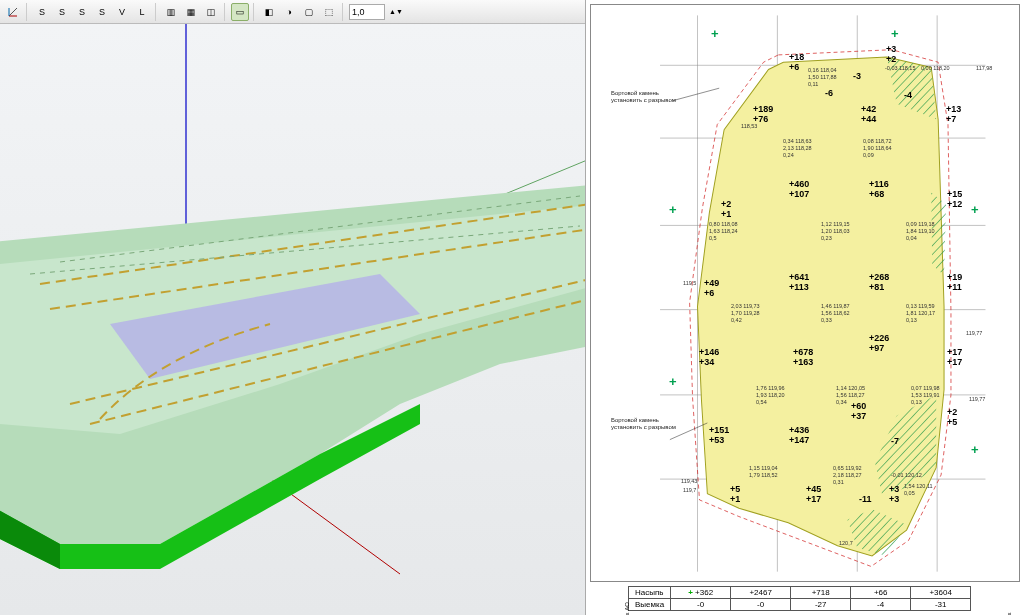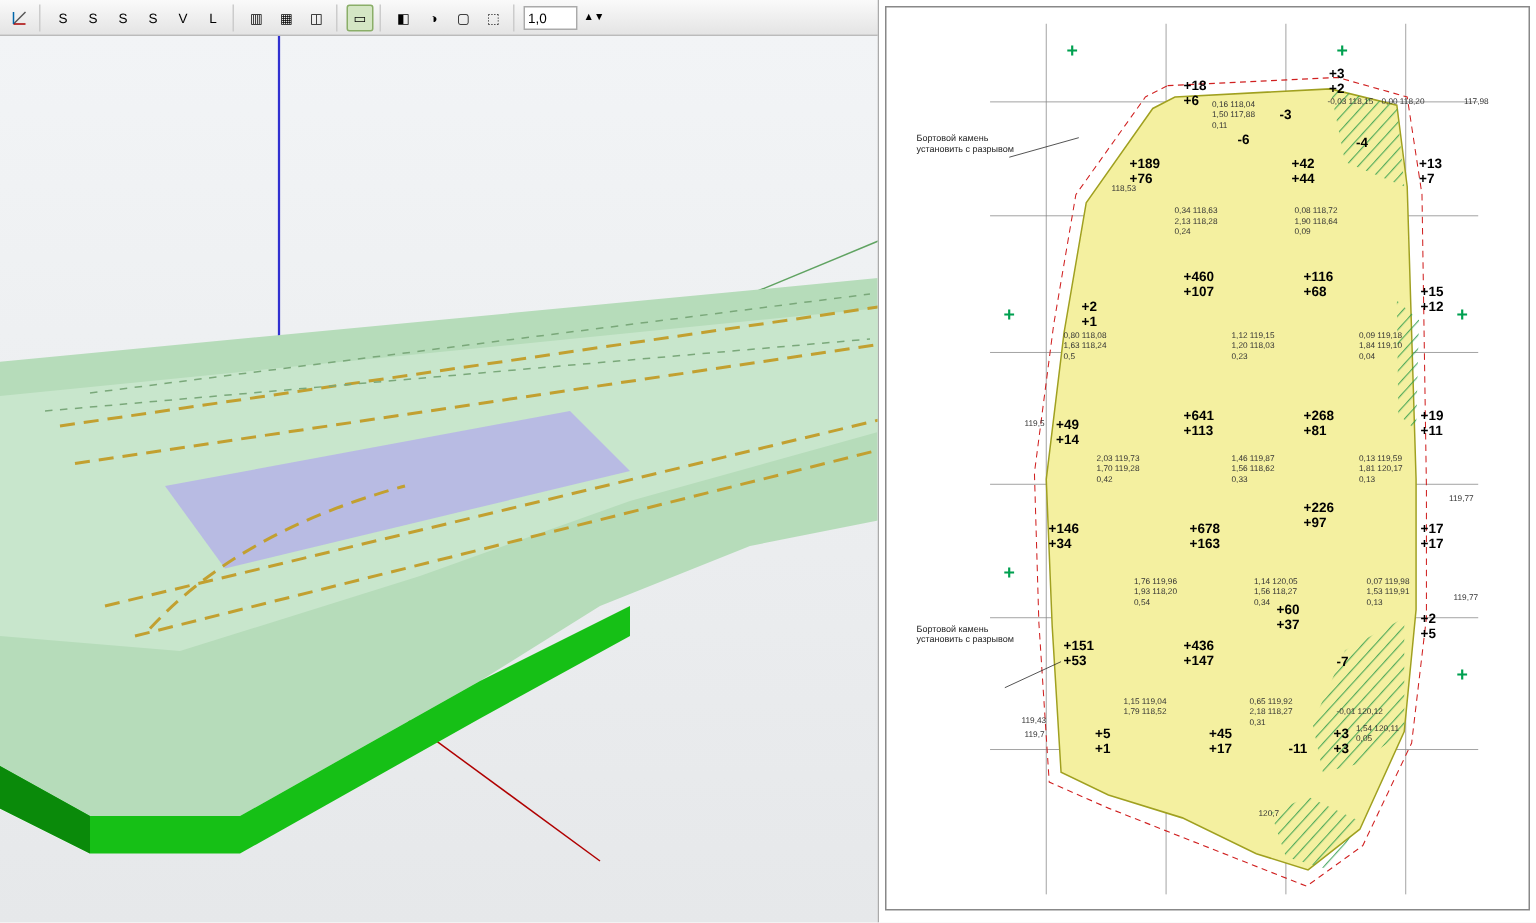--- a/index.html
+++ b/index.html
@@ -167,21 +167,21 @@
 +7</div>
     <div class="val" style="left:130px;top:195px;white-space:pre">+2
 +1</div>
     <div class="val" style="left:198px;top:175px;white-space:pre">+460
 +107</div>
     <div class="val" style="left:278px;top:175px;white-space:pre">+116
 +68</div>
     <div class="val" style="left:356px;top:185px;white-space:pre">+15
 +12</div>
     <div class="val" style="left:113px;top:274px;white-space:pre">+49
-+14</div>
++6</div>
     <div class="val" style="left:198px;top:268px;white-space:pre">+641
 +113</div>
     <div class="val" style="left:278px;top:268px;white-space:pre">+268
 +81</div>
     <div class="val" style="left:356px;top:268px;white-space:pre">+19
 +11</div>
     <div class="val" style="left:108px;top:343px;white-space:pre">+146
 +34</div>
     <div class="val" style="left:202px;top:343px;white-space:pre">+678
 +163</div>
@@ -257,16 +257,32 @@
     <div class="tiny" style="left:300px;top:467px">-0,01 120,12</div>
     <div class="tiny" style="left:313px;top:478px">1,54 120,11</div>
     <div class="tiny" style="left:313px;top:485px">0,05</div>
   </div>
 
   <div style="position:relative">
     <span class="vlabel" style="left:36px; top:42px">Верх АО</span>
     <span class="vlabel" style="left:418px; top:42px">Верх АО</span>
     <table class="sum-table">
       <tbody>
+          <tr>
+        <td class="lbl">Насыпь</td>
+        <td><span style="color:#0a0;font-weight:bold">+</span> <span>+362</span></td>
+        <td>+2467</td>
+        <td>+718</td>
+        <td>+66</td>
+        <td>+3604</td>
+      </tr>
+      <tr>
+        <td class="lbl">Выемка</td>
+        <td>-0</td>
+        <td>-0</td>
+        <td>-27</td>
+        <td>-4</td>
+        <td>-31</td>
+      </tr>
     </tbody>
       </table>
   </div>
 </div>
 
 </body></html>

